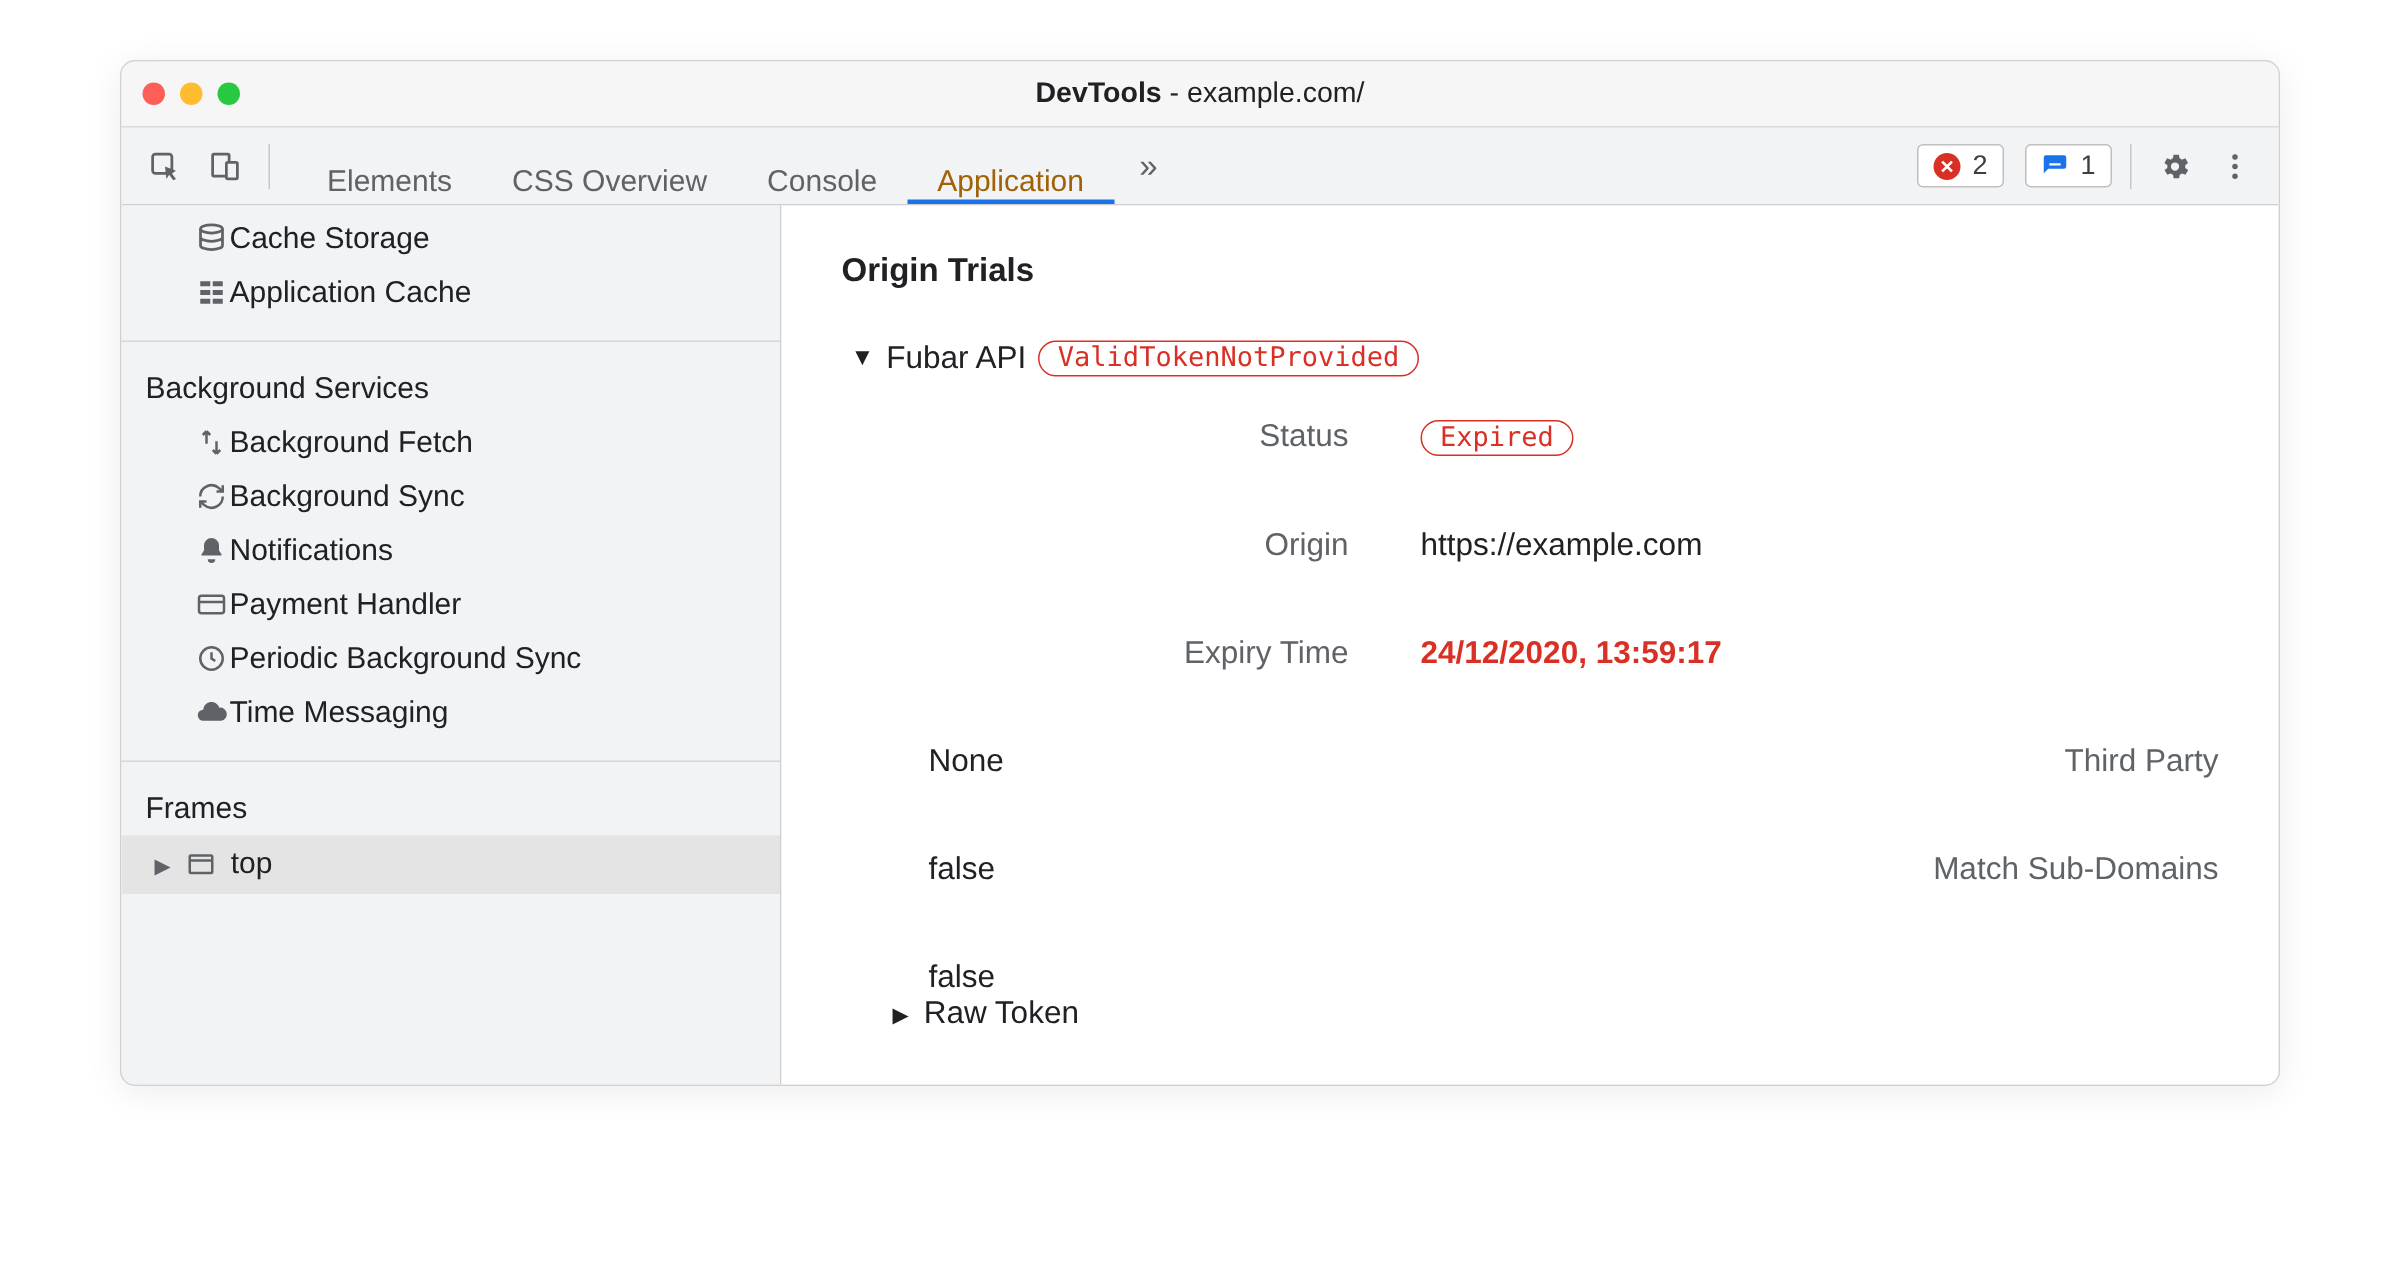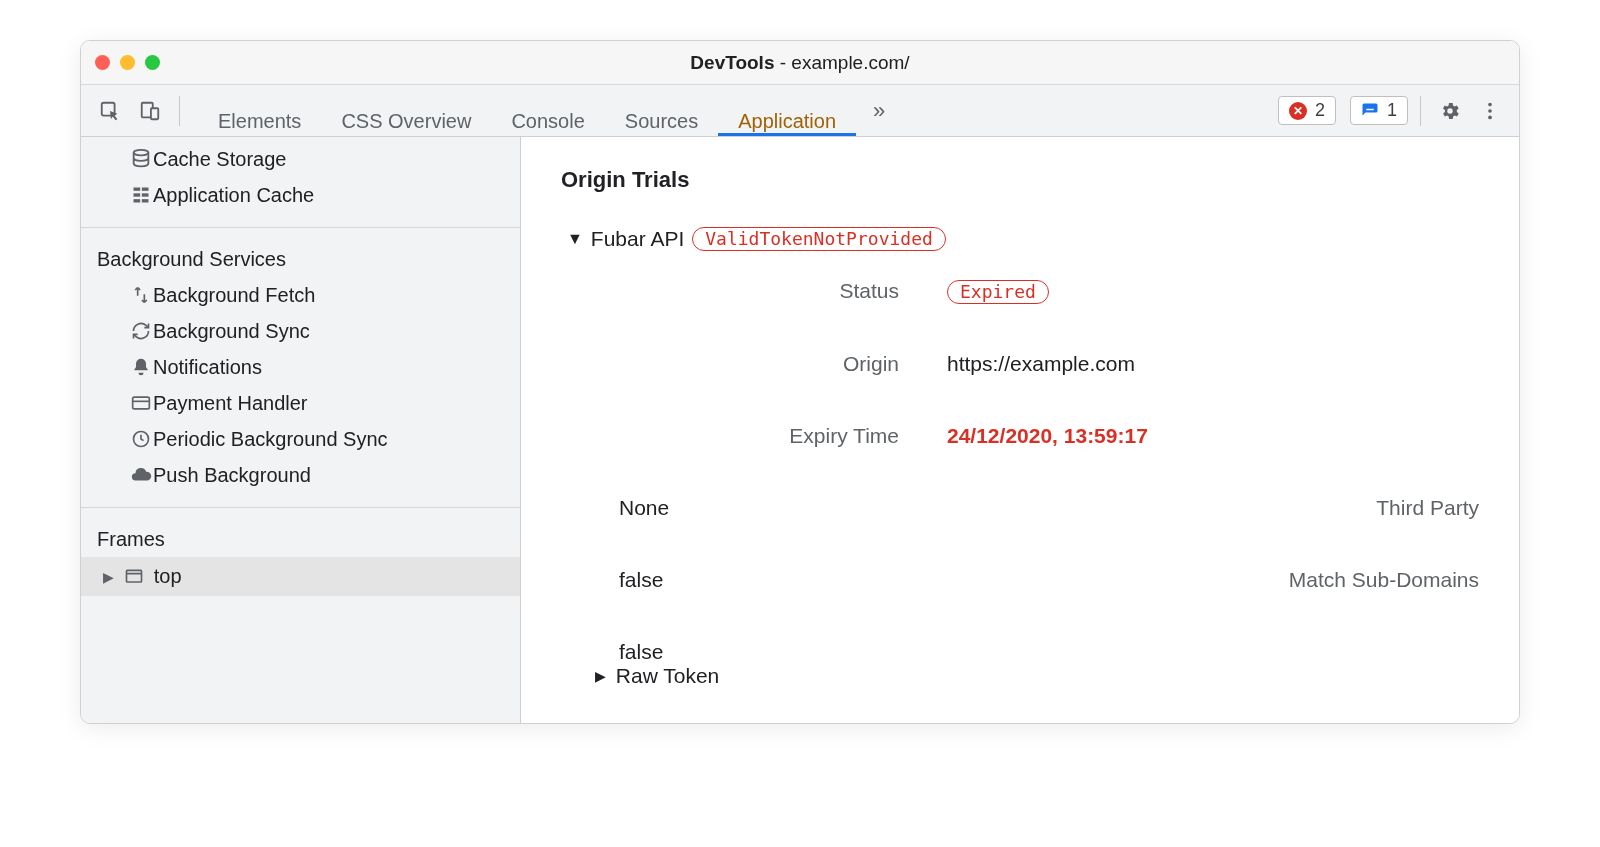--- a/index.html
+++ b/index.html
@@ -234,21 +234,20 @@
       <svg width="22" height="22" viewBox="0 0 24 24" fill="none" stroke="currentColor" stroke-width="2">
           <rect x="3" y="3" width="12" height="16" rx="1"></rect>
           <rect x="13" y="9" width="8" height="12" rx="1" fill="#f1f3f4"></rect>
         </svg>
     </div>
     <div class="tb-divider"></div>
     <div class="tabs">
       <div class="tab">Elements</div>
       <div class="tab">CSS Overview</div>
       <div class="tab">Console</div>
-      <div class="tab">Sources</div>
       <div class="tab active">Application</div>
     </div>
     <div class="tb-icon" style="font-size:22px;">»</div>
     <div class="tb-spacer"></div>
     <div class="status-chip">
       <span class="circle err">✕</span>
       <span>2</span>
     </div>
     <div class="status-chip">
       <span class="chip-icon">
@@ -347,21 +346,21 @@
               </svg>
           </span>
           <span>Periodic Background Sync</span>
         </div>
         <div class="side-item">
           <span class="sicon">
             <svg width="22" height="22" viewBox="0 0 24 24" fill="currentColor">
                 <path d="M19 18H6a4 4 0 0 1 0-8 6 6 0 0 1 11.7-1.5A4.5 4.5 0 0 1 19 18z"></path>
               </svg>
           </span>
-          <span>Push Background</span>
+          <span>Time Messaging</span>
         </div>
       </div>
 
       <div class="side-group" style="border-bottom:none;padding-bottom:0;">
         <div class="side-group-title">Frames</div>
         <div class="frames-row">
           <span class="tri">▶</span>
           <span class="sicon" style="color:#5f6368;">
             <svg width="20" height="20" viewBox="0 0 24 24" fill="none" stroke="currentColor" stroke-width="2">
                 <rect x="3" y="4" width="18" height="14" rx="1"></rect>

